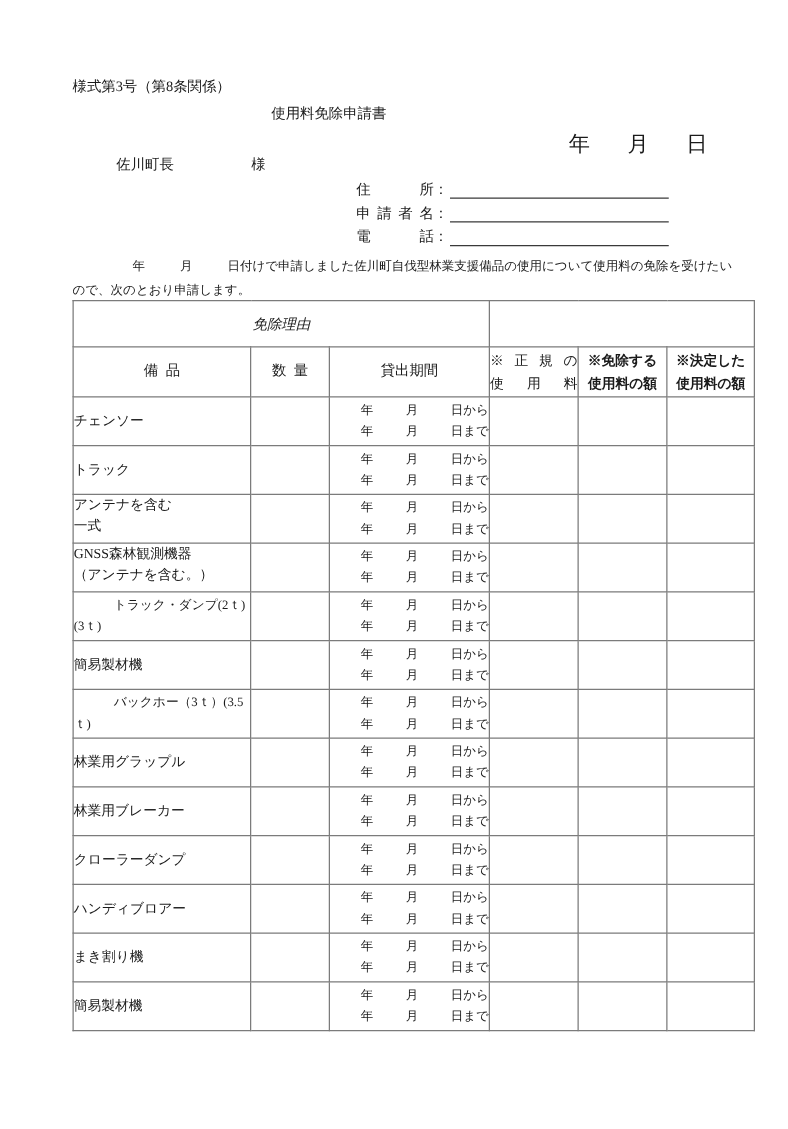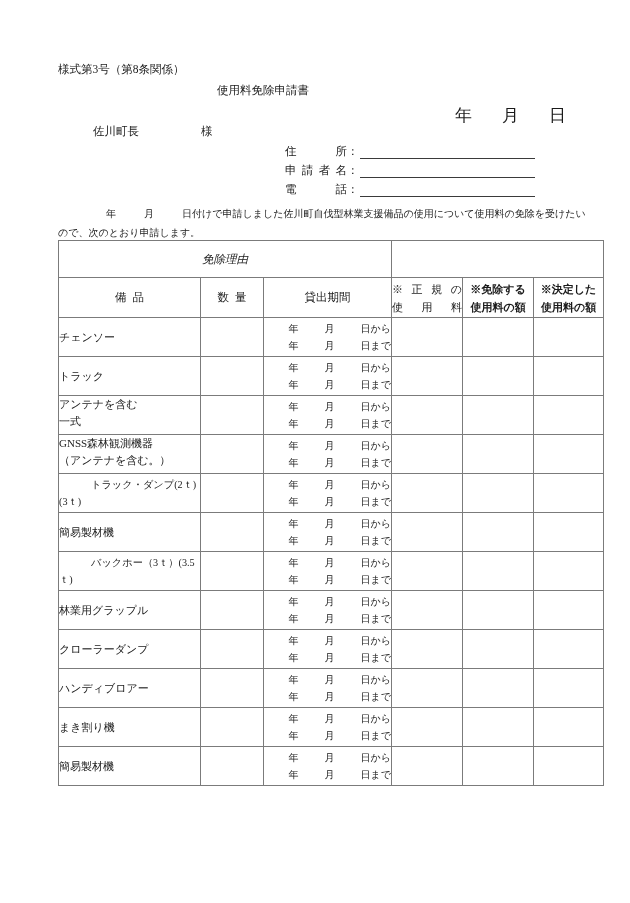--- a/index.html
+++ b/index.html
@@ -347,20 +347,31 @@
           <td class="blank-cell"></td>
           <td class="period-cell">
             <span class="pline"><span>年</span><span class="g"></span><span>月</span><span class="g"></span><span>日から</span></span>
             <span class="pline"><span>年</span><span class="g"></span><span>月</span><span class="g"></span><span>日まで</span></span>
           </td>
           <td class="blank-cell"></td>
           <td class="blank-cell"></td>
           <td class="blank-cell"></td>
         </tr>
         <tr>
+          <td class="item-cell"><span>林業用ブレーカー</span></td>
+          <td class="blank-cell"></td>
+          <td class="period-cell">
+            <span class="pline"><span>年</span><span class="g"></span><span>月</span><span class="g"></span><span>日から</span></span>
+            <span class="pline"><span>年</span><span class="g"></span><span>月</span><span class="g"></span><span>日まで</span></span>
+          </td>
+          <td class="blank-cell"></td>
+          <td class="blank-cell"></td>
+          <td class="blank-cell"></td>
+        </tr>
+        <tr>
           <td class="item-cell"><span>クローラーダンプ</span></td>
           <td class="blank-cell"></td>
           <td class="period-cell">
             <span class="pline"><span>年</span><span class="g"></span><span>月</span><span class="g"></span><span>日から</span></span>
             <span class="pline"><span>年</span><span class="g"></span><span>月</span><span class="g"></span><span>日まで</span></span>
           </td>
           <td class="blank-cell"></td>
           <td class="blank-cell"></td>
           <td class="blank-cell"></td>
         </tr>

